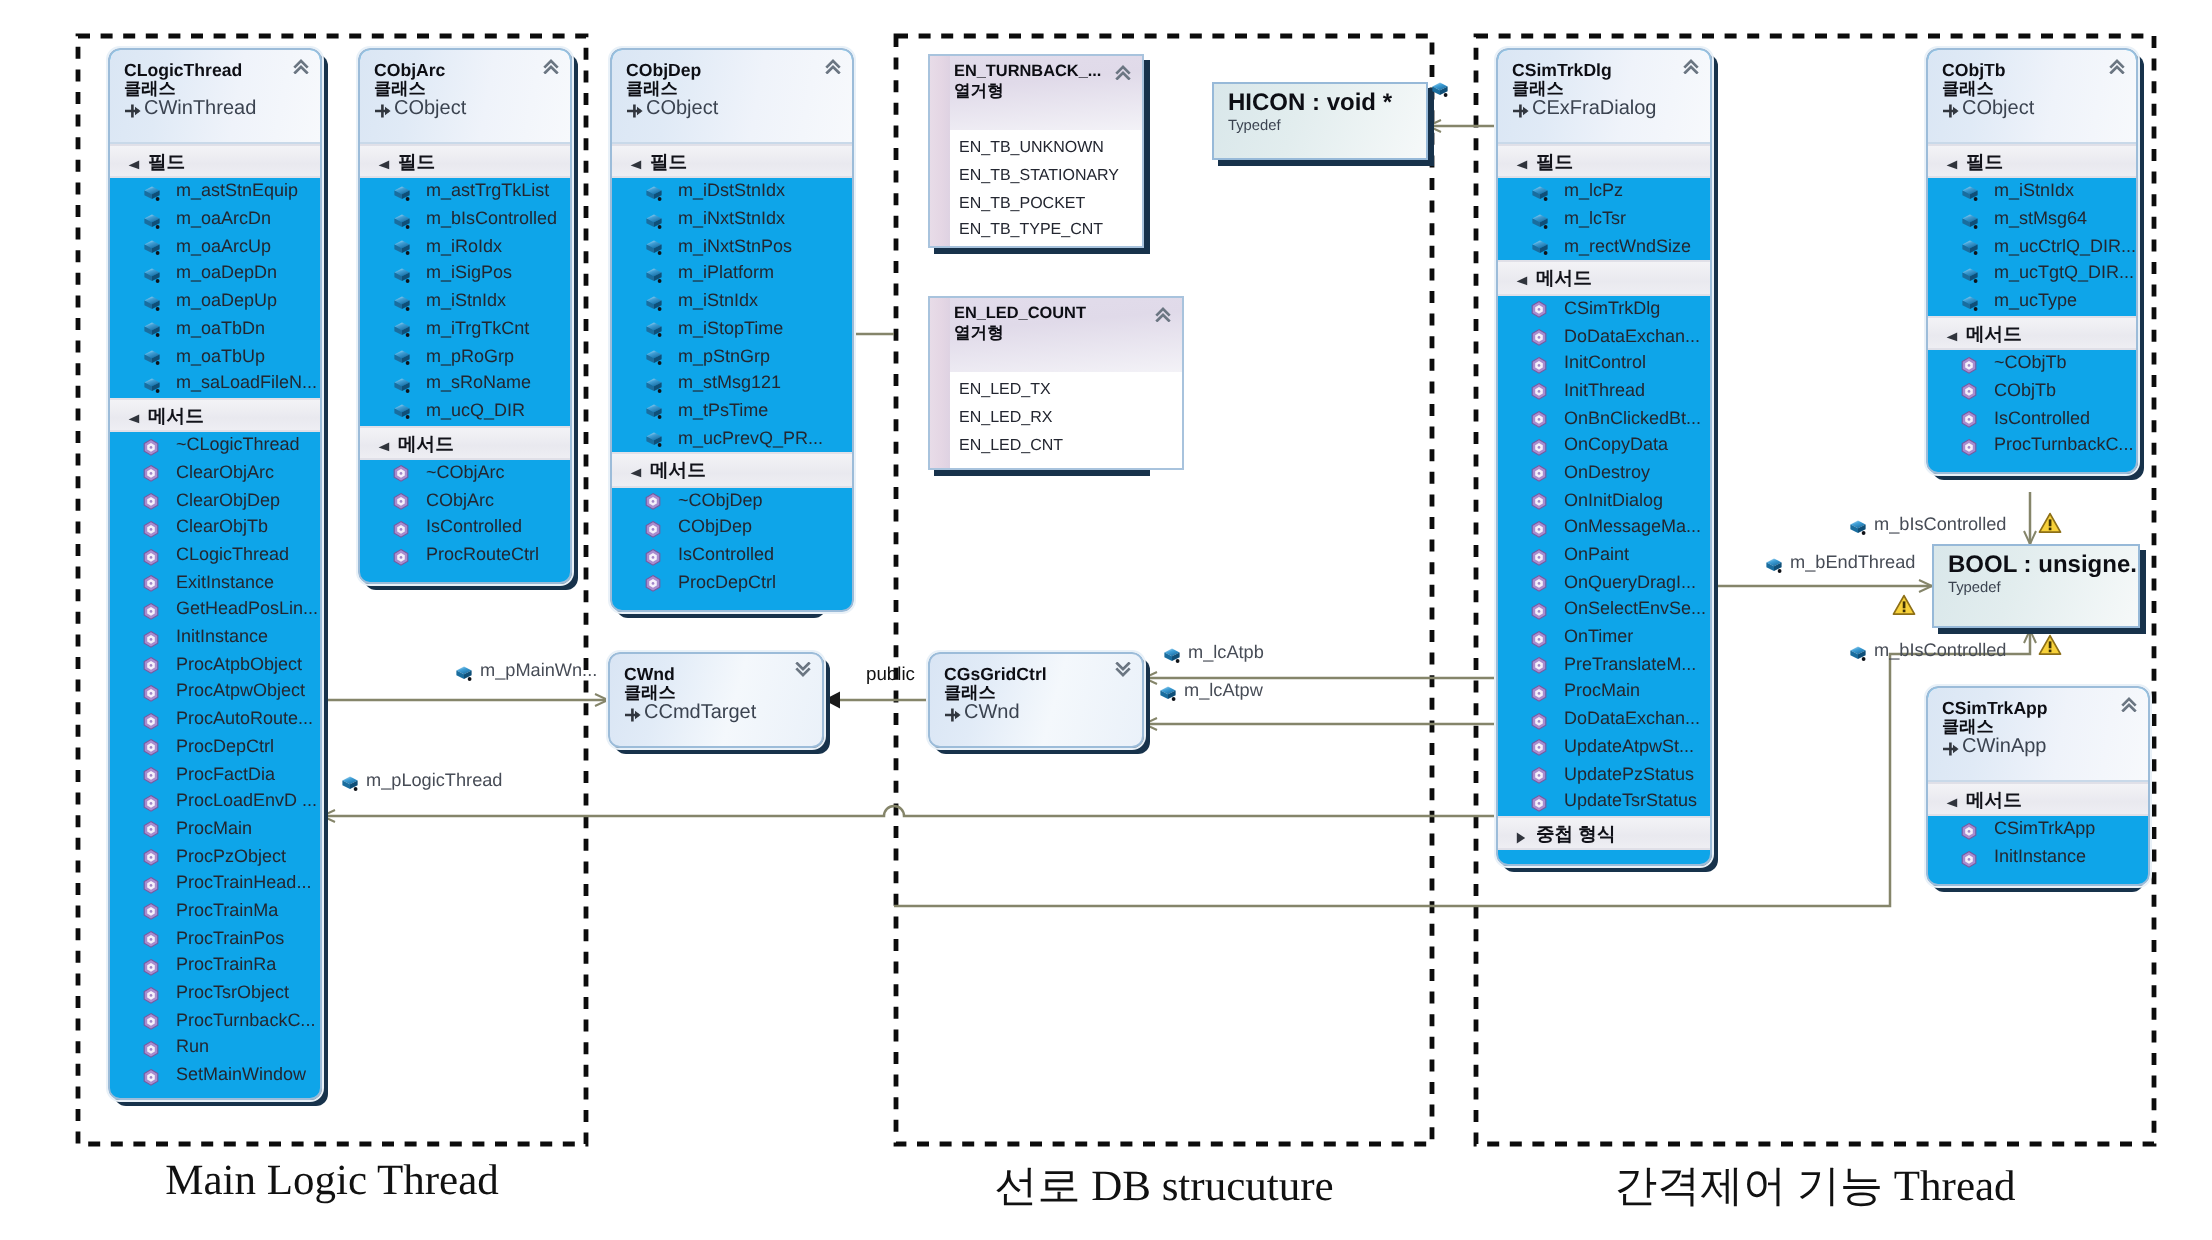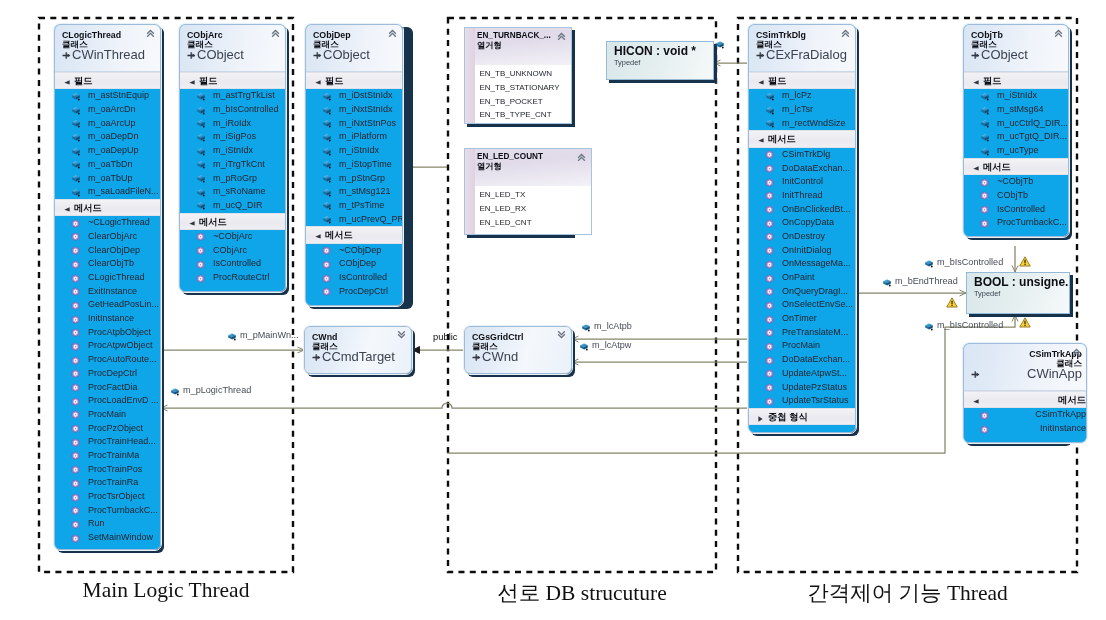--- a/index.html
+++ b/index.html
@@ -9,21 +9,21 @@
   #canvas{position:absolute;left:0;top:0;width:1106px;height:620px;}
   .grpcap{position:absolute;font-family:"Liberation Serif",serif;font-size:21.5px;color:#111;
           text-align:center;white-space:nowrap;}
   .shadow{position:absolute;background:#17324b;}
   .cbox{position:absolute;box-sizing:border-box;border:1px solid #9cbcd9;border-radius:6px;
         background:#0ea5e9;overflow:hidden;outline:1px solid #e9f1f8;}
   .chead{position:relative;background:linear-gradient(100deg,#dae6f4 0%,#e0eaf6 25%,#eff3fa 60%,#f7f9fc 100%);
          border-bottom:1px solid #c9d9e9;padding:5px 4px 5px 7px;box-sizing:border-box;height:47px;}
   .cname{font-size:8.8px;font-weight:bold;color:#0d0e14;line-height:10.4px;white-space:nowrap;}
   .ckind{font-size:8.6px;color:#0d0e14;line-height:9.6px;font-weight:bold;}
-  .cbase{font-size:13px;color:#3b4350;line-height:9.4px;white-space:nowrap;padding-left:10px;position:relative;}
+  .cbase{font-size:10px;color:#3b4350;line-height:9.4px;white-space:nowrap;padding-left:10px;position:relative;}
   .cbase .arrow{position:absolute;left:0px;top:1px;line-height:0;display:block;}
   .chev{position:absolute;right:5px;top:4px;line-height:0;display:block;}
   .sect{background:linear-gradient(180deg,#f3f3f6 0%,#e9e9ef 60%,#eeeef3 100%);
         border-top:1px solid #e0e0e8;border-bottom:1px solid #e0e0e8;
         font-size:9.3px;font-weight:bold;color:#111219;padding:0 0 4px 19px;position:relative;
         line-height:17.4px;height:17.4px;box-sizing:border-box;overflow:hidden;}
   .sect .tri{position:absolute;left:9px;top:7px;line-height:0;display:block;}
   .row{font-size:9.0px;color:#232630;line-height:13.7px;height:13.7px;padding-left:33px;
        position:relative;white-space:nowrap;}
   .row .ico{position:absolute;left:16px;top:2.5px;line-height:0;display:block;}
@@ -478,21 +478,21 @@
             <path d="M9 5.0 L12.8 7.2 L12.8 11.6 L9 13.8 L5.2 11.6 L5.2 7.2 Z" fill="#f4f0fb"></path>
             <circle cx="9" cy="9.4" r="1.35" fill="#a287c9"></circle>
           </svg></span><span>IsControlled</span></div>
       <div class="row"><span class="ico"><svg width="9" height="9" viewBox="0 0 18 18">
             <path d="M9 1.6 L15.8 5.5 L15.8 13.3 L9 17.2 L2.2 13.3 L2.2 5.5 Z" fill="#a98dcf" stroke="#74599f" stroke-width="1.1"></path>
             <path d="M9 5.0 L12.8 7.2 L12.8 11.6 L9 13.8 L5.2 11.6 L5.2 7.2 Z" fill="#f4f0fb"></path>
             <circle cx="9" cy="9.4" r="1.35" fill="#a287c9"></circle>
           </svg></span><span>ProcRouteCtrl</span></div>
     </div>
     <div class="shadow" style="left: 308px; top: 27px; width: 105px; height: 282px; border-radius: 6px;"></div>
-    <div class="cbox" style="left: 305px; top: 24px; width: 98px; height: 282px;">
+    <div class="cbox" style="left: 305px; top: 24px; width: 122px; height: 282px;">
       <div class="chead">
         <div class="cname">CObjDep</div>
         <div class="ckind">클래스</div>
         <div class="cbase"><span class="arrow"><svg width="9" height="9" viewBox="0 0 9 9">
               <path d="M0.5 4.5 L7.5 4.5" stroke="#31363e" stroke-width="1.3"></path>
               <path d="M4.2 1.3 L4.2 7.7" stroke="#31363e" stroke-width="1.3"></path>
               <path d="M5.5 2.4 L8.3 4.5 L5.5 6.6 Z" fill="#31363e"></path>
             </svg></span><span>CObject</span></div>
         <span class="chev"><svg width="9" height="8" viewBox="0 0 11 10">
             <path d="M5.5 0.6 L10.3 5.4 L9.1 6.6 L5.5 3.0 L1.9 6.6 L0.7 5.4 Z" fill="#6b7682"></path>
@@ -916,21 +916,21 @@
             <path d="M9 5.0 L12.8 7.2 L12.8 11.6 L9 13.8 L5.2 11.6 L5.2 7.2 Z" fill="#f4f0fb"></path>
             <circle cx="9" cy="9.4" r="1.35" fill="#a287c9"></circle>
           </svg></span><span>IsControlled</span></div>
       <div class="row"><span class="ico"><svg width="9" height="9" viewBox="0 0 18 18">
             <path d="M9 1.6 L15.8 5.5 L15.8 13.3 L9 17.2 L2.2 13.3 L2.2 5.5 Z" fill="#a98dcf" stroke="#74599f" stroke-width="1.1"></path>
             <path d="M9 5.0 L12.8 7.2 L12.8 11.6 L9 13.8 L5.2 11.6 L5.2 7.2 Z" fill="#f4f0fb"></path>
             <circle cx="9" cy="9.4" r="1.35" fill="#a287c9"></circle>
           </svg></span><span>ProcTurnbackC...</span></div>
     </div>
     <div class="shadow" style="left: 966px; top: 346px; width: 106px; height: 100px; border-radius: 6px;"></div>
-    <div class="cbox" style="left: 963px; top: 343px; width: 124px; height: 100px; text-align: right;">
+    <div class="cbox" style="left: 963px; top: 343px; width: 112px; height: 100px;">
       <div class="chead">
         <div class="cname">CSimTrkApp</div>
         <div class="ckind">클래스</div>
         <div class="cbase"><span class="arrow"><svg width="9" height="9" viewBox="0 0 9 9">
               <path d="M0.5 4.5 L7.5 4.5" stroke="#31363e" stroke-width="1.3"></path>
               <path d="M4.2 1.3 L4.2 7.7" stroke="#31363e" stroke-width="1.3"></path>
               <path d="M5.5 2.4 L8.3 4.5 L5.5 6.6 Z" fill="#31363e"></path>
             </svg></span><span>CWinApp</span></div>
         <span class="chev"><svg width="9" height="8" viewBox="0 0 11 10">
             <path d="M5.5 0.6 L10.3 5.4 L9.1 6.6 L5.5 3.0 L1.9 6.6 L0.7 5.4 Z" fill="#6b7682"></path>

